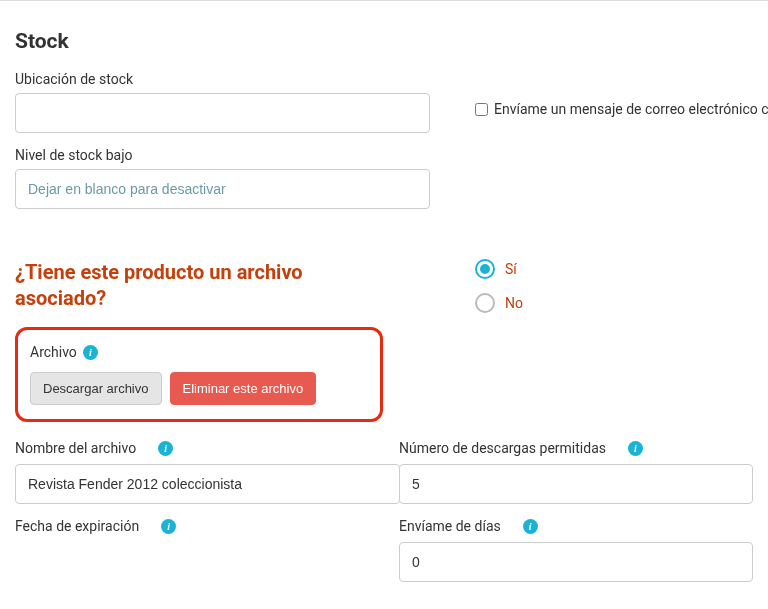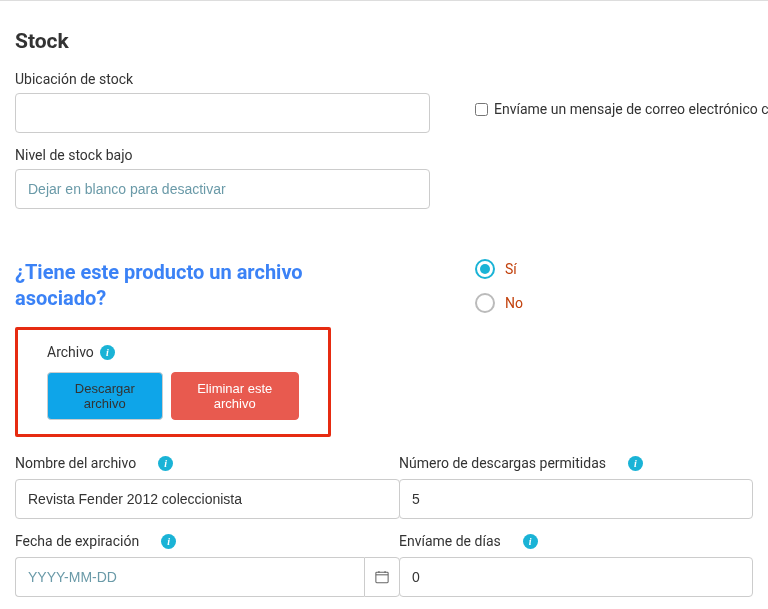--- a/index.html
+++ b/index.html
@@ -19,21 +19,21 @@
     h2 {
       font-size: 21px;
       font-weight: 700;
       margin-bottom: 18px;
       color: #333;
     }
     h3 {
       font-size: 20px;
       font-weight: 700;
       margin-bottom: 12px;
-      color: #3b82f6;
+      color: #c2410c;
       line-height: 1.3;
       max-width: 320px;
     }
     .row {
       display: flex;
       align-items: flex-start;
       gap: 30px;
     }
     .left-col {
       width: 430px;
@@ -122,42 +122,42 @@
       height: 10px;
       border-radius: 50%;
       background: #1ab3d6;
     }
     .radio-label {
       font-size: 14px;
       color: #c2410c;
     }
     .archivo-box {
       border: 3px solid #e62b11;
-      border-radius: 2px;
-      padding: 14px 29px;
+      border-radius: 12px;
+      padding: 14px 12px;
       margin-bottom: 18px;
-      width: 316px;
+      width: 368px;
     }
     .archivo-label {
       display: flex;
       align-items: center;
       gap: 6px;
       margin-bottom: 12px;
     }
     .btn-row {
       display: flex;
       gap: 8px;
     }
     .btn {
       padding: 8px 12px;
       border-radius: 4px;
       font-size: 13px;
       cursor: pointer;
       border: 1px solid #ccc;
-      background: #0ea5e9;
+      background: #e5e5e5;
       color: #333;
     }
     .btn-danger {
       background: #e85a4f;
       border-color: #e85a4f;
       color: #fff;
     }
     .info-icon {
       display: inline-flex;
       align-items: center;
@@ -296,31 +296,20 @@
     </div>
   </div>
 
   <div class="fields-row">
     <div class="col col-left">
       <div class="field">
         <div class="label-with-icon">
           <span>Fecha de expiración</span>
           <span class="info-icon">i</span>
         </div>
-        <div class="input-group" style="width:385px">
-          <input type="text" class="text-input" placeholder="YYYY-MM-DD" style="">
-          <span class="input-group-addon cal-icon">
-            <svg viewBox="0 0 16 16" fill="#666">
-                <rect x="1" y="2.5" width="14" height="12" rx="1" fill="none" stroke="#666" stroke-width="1.2"></rect>
-                <line x1="1" y1="5.5" x2="15" y2="5.5" stroke="#666" stroke-width="1.2"></line>
-                <line x1="4.5" y1="1" x2="4.5" y2="3.5" stroke="#666" stroke-width="1.2"></line>
-                <line x1="11.5" y1="1" x2="11.5" y2="3.5" stroke="#666" stroke-width="1.2"></line>
-              </svg>
-          </span>
-        </div>
       </div>
     </div>
     <div class="col">
       <div class="field">
         <div class="label-with-icon">
           <span>Envíame de días</span>
           <span class="info-icon">i</span>
         </div>
         <input type="text" class="text-input" value="0" style="">
       </div>

